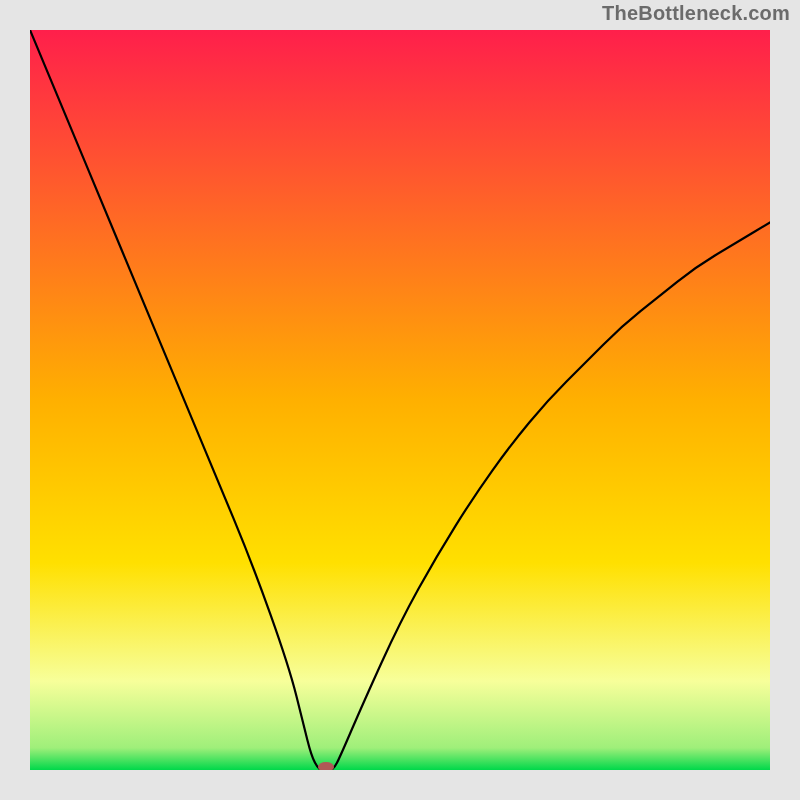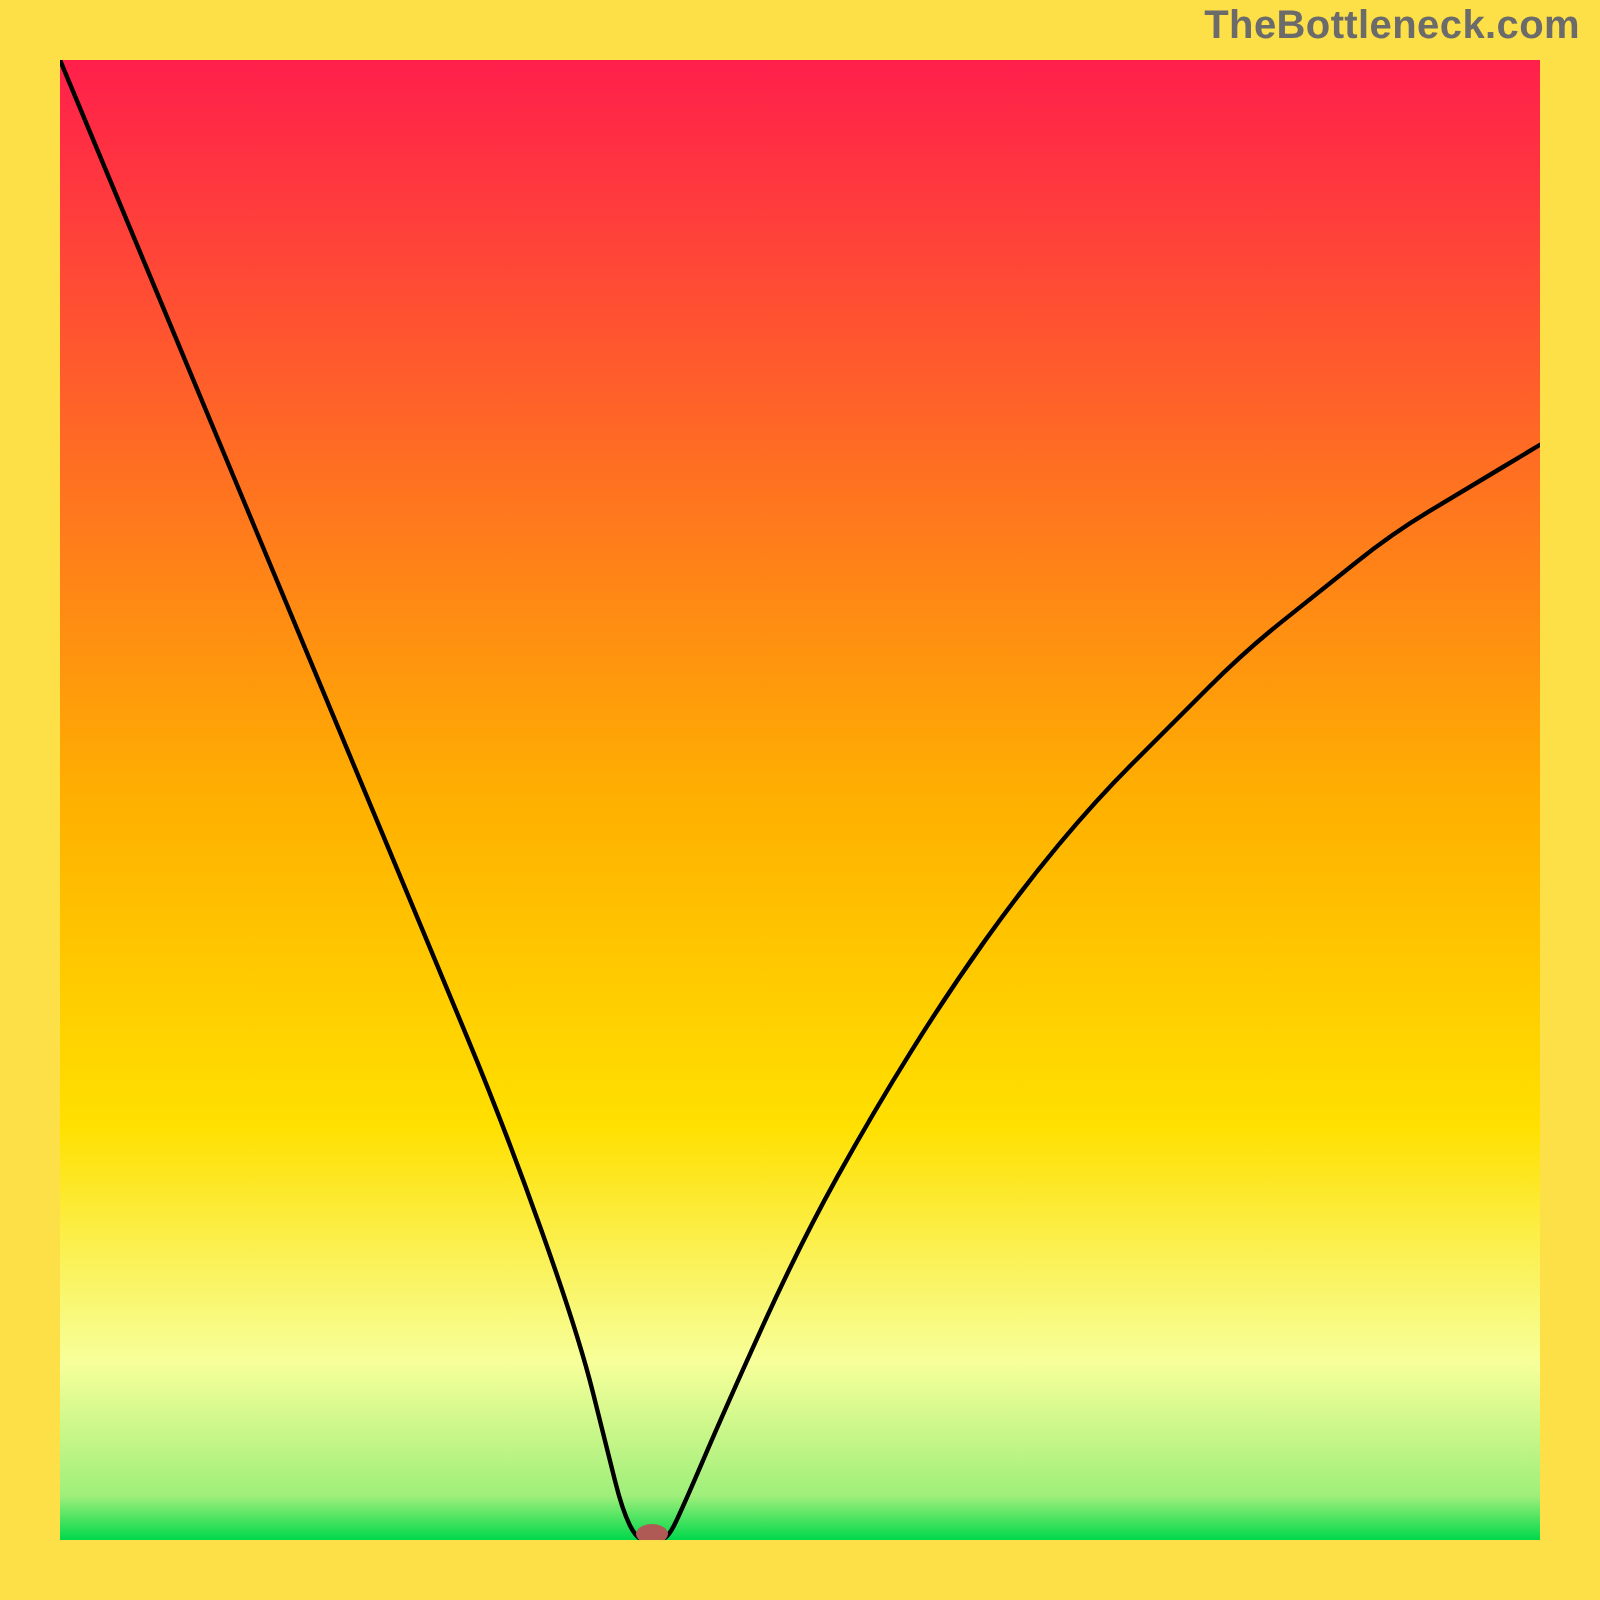--- a/index.html
+++ b/index.html
@@ -8,21 +8,21 @@
     width: 800px;
     height: 800px;
     background: #000;
     font-family: Arial, Helvetica, sans-serif;
     overflow: hidden;
   }
   .frame {
     position: relative;
     width: 800px;
     height: 800px;
-    background: #fde047;
+    background: #e5e5e5;
   }
   .attribution {
     position: absolute;
     top: 2px;
     right: 10px;
     color: #6b6b6b;
     font-size: 20px;
     font-weight: 600;
     letter-spacing: 0.2px;
     z-index: 10;

